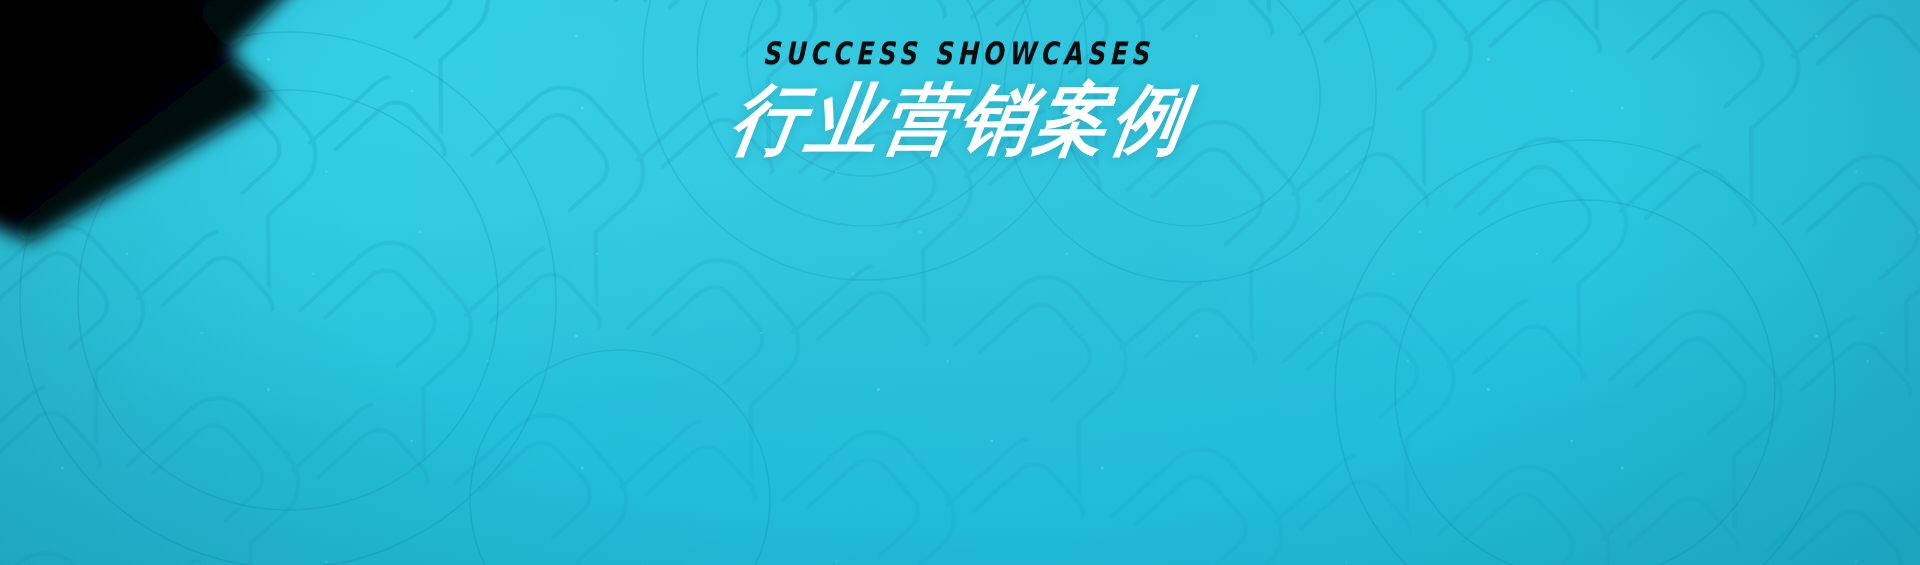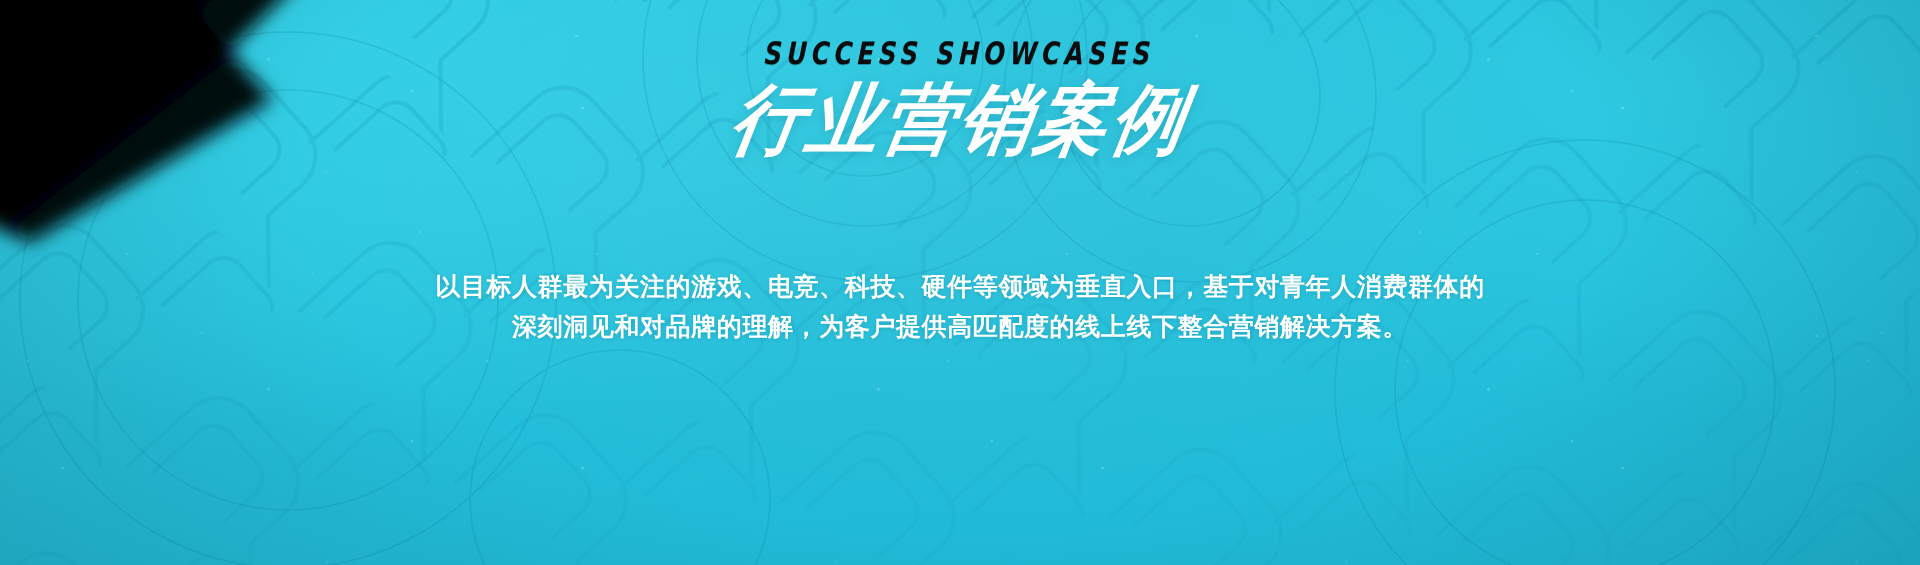--- a/index.html
+++ b/index.html
@@ -200,19 +200,15 @@
       <path d="M-60 40 L210 40 L392 250 L150 392 L-60 300 Z" fill="url(#swGrad)"></path>
     </g>
   </svg>
 
   <div class="content">
 
     <div class="eyebrow">SUCCESS SHOWCASES</div>
 
     <h1 class="headline">行业营销案例</h1>
 
-    <div class="body-copy">
-      <span class="line">以目标人群最为关注的游戏、电竞、科技、硬件等领域为垂直入口，基于对青年人消费群体的</span>
-      <span class="line">深刻洞见和对品牌的理解，为客户提供高匹配度的线上线下整合营销解决方案。</span>
-    </div>
 
   </div>
 </div>
 
 </body></html>

